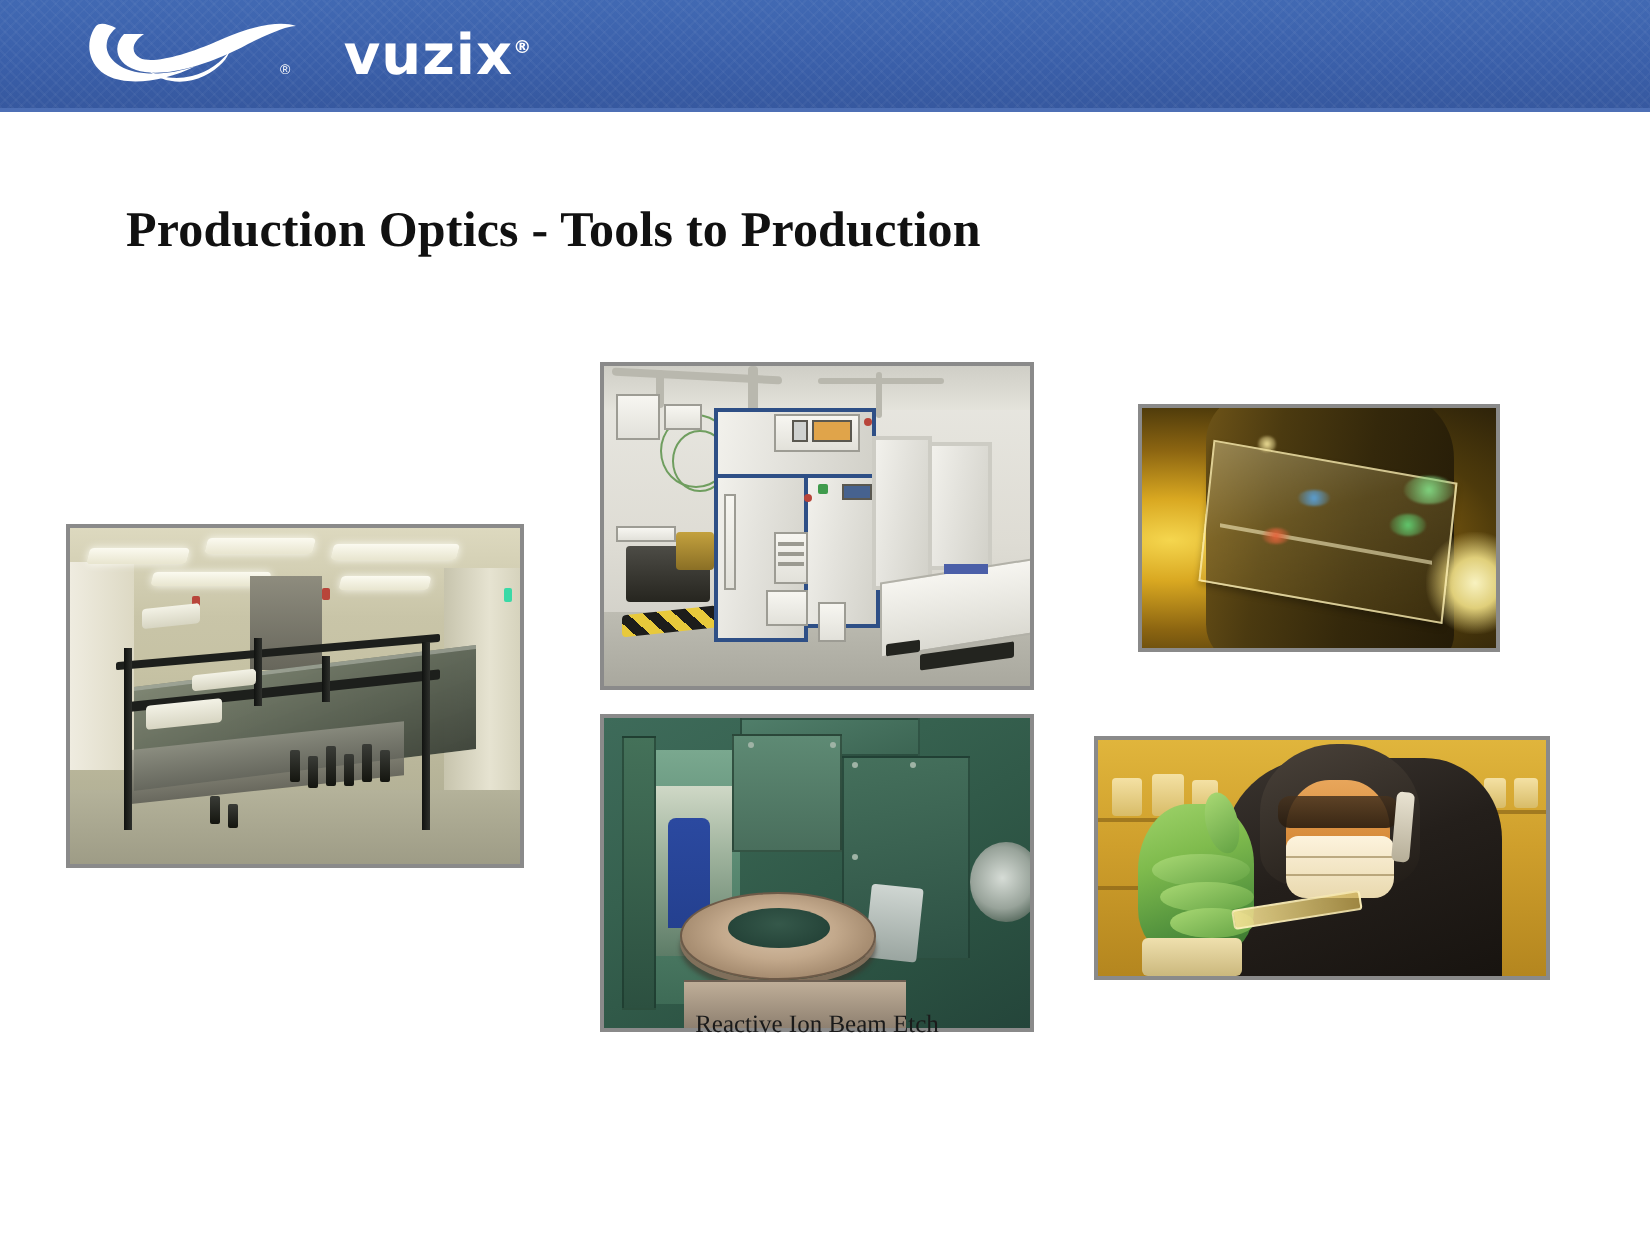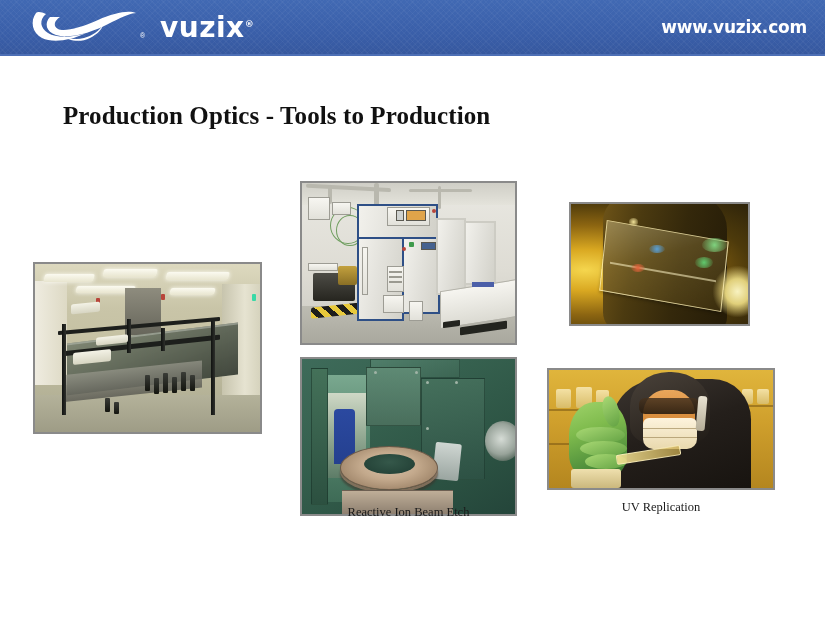--- a/index.html
+++ b/index.html
@@ -41,20 +41,21 @@
 
   
   .logo-wrap {
     position: absolute;
     left: 28px;
     top: 6px;
     width: 250px;
     height: 44px;
     display: flex;
     align-items: center;
+    justify-content: center;
   }
   .logo-mark {
     width: 112px;
     height: 42px;
     flex: 0 0 auto;
   }
   .logo-reg {
     position: absolute;
     left: 112px;
     top: 26px;
@@ -516,21 +517,20 @@
   <div class="logo-wrap">
     <svg class="logo-mark" viewBox="0 0 112 42" aria-hidden="true">
       <path d="M8 6 C 2 14, 4 26, 14 31 C 24 36, 42 34, 58 26 C 44 31, 28 31, 20 26 C 12 21, 11 13, 18 7 C 14 5, 10 4, 8 6 Z" fill="#ffffff"></path>
       <path d="M22 10 C 16 16, 18 25, 28 28 C 40 32, 62 27, 84 15 C 96 9, 104 6, 108 6 C 100 3, 86 6, 70 13 C 52 21, 36 25, 30 22 C 25 19, 26 14, 32 10 Z" fill="#ffffff"></path>
       <path d="M34 28 C 40 34, 52 36, 62 31 C 70 27, 74 22, 75 18 C 71 24, 64 29, 56 31 C 48 33, 40 32, 34 28 Z" fill="#ffffff"></path>
     </svg>
     <span class="logo-reg">®</span>
     <span class="logo-word"><span>vuzix</span><span class="reg">®</span></span>
   </div>
 
-  <div class="site-url">www.vuzix.com</div>
 
   <h1 class="slide-title">Production Optics - Tools to Production</h1>
 
   <div class="photo" id="photo-laser-lithography">
     <div class="inner">
       <div class="lith-bg"></div>
       <div class="lith-ceiling"></div>
       <div class="lith-wall-l"></div>
       <div class="lith-wall-r"></div>
       <div class="lith-floor"></div>
@@ -688,16 +688,15 @@
 
       <div class="uv-glove"></div>
       <div class="uv-finger" style="left:24%; top:22%; width:7%;  height:26%; transform:rotate(-14deg);"></div>
       <div class="uv-finger" style="left:12%; top:48%; width:22%; height:14%;"></div>
       <div class="uv-finger" style="left:14%; top:60%; width:21%; height:13%;"></div>
       <div class="uv-finger" style="left:16%; top:71%; width:19%; height:13%;"></div>
       <div class="uv-cuff"></div>
       <div class="uv-sample"></div>
     </div>
   </div>
-  <div class="caption" id="caption-uv-replication">UV Replication</div>
 
 
 </div>
 
 </body></html>

